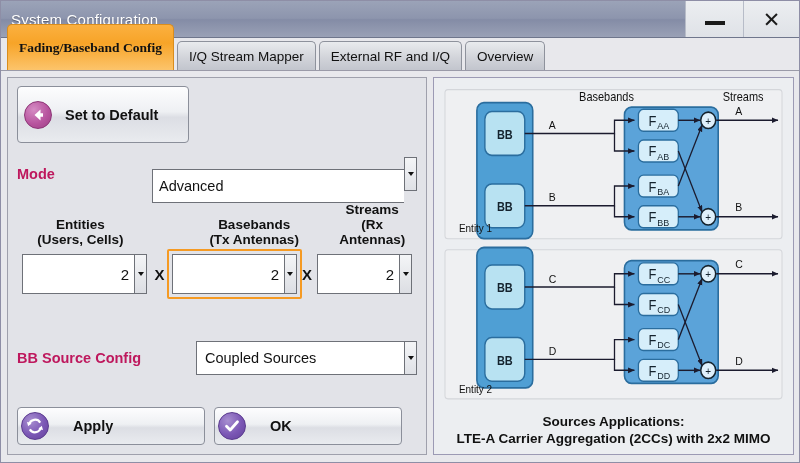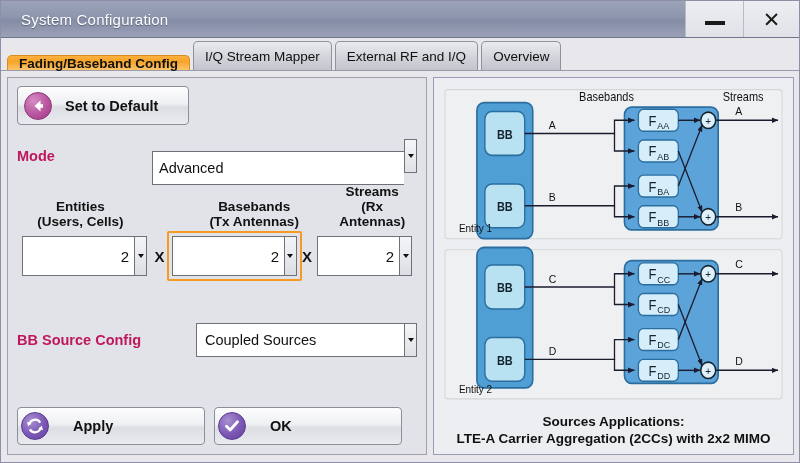--- a/index.html
+++ b/index.html
@@ -21,22 +21,22 @@
 
   
   .titlebar {
     height: 37px; flex: 0 0 37px;
     background: linear-gradient(to bottom, #9ba3b8 0%, #8d95ad 48%, #848ca6 52%, #9aa1b6 100%);
     display: flex; align-items: center;
     border-bottom: 1px solid #6f768c;
     position: relative;
   }
   .title-text {
-    color: #ffffff; font-size: 15px; margin-left: 20px;
-    letter-spacing: .2px; text-shadow: 0 1px 1px rgba(0,0,0,.35);
+    color: #ffffff; font-size: 15px; margin-left: 10px;
+    letter-spacing: .2px; text-shadow: 0 1px 1px rgba(0,0,0,.35); text-decoration: underline;
   }
   .win-btns { margin-left: auto; display: flex; height: 100%; }
   .win-btn {
     width: 56px; height: 100%;
     background: linear-gradient(to bottom, #eceef1 0%, #dfe2e7 100%);
     border-left: 1px solid #b7bcc8;
     display: flex; align-items: center; justify-content: center;
     color: #1a1a1a;
   }
   .win-btn.min-b { width: 58px; }
@@ -57,21 +57,21 @@
     display: flex; align-items: center;
     font-size: 13.5px; color: #111;
     background: linear-gradient(to bottom, #e9ebee 0%, #d2d4da 55%, #c2c5cd 100%);
     border: 1px solid #8e929c;
     border-bottom: none;
     border-radius: 5px 5px 0 0;
   }
   .tab.active {
     background: linear-gradient(to bottom, #fbb040 0%, #f7a428 40%, #fcc46b 100%);
     border-color: #d98d1d;
-    font-weight: bold; height: 15px;
+    font-weight: bold; height: 46px; font-family: Liberation Serif, serif;
   }
 
   
   .body-area {
     flex: 1; display: flex;
     padding: 6px 5px 7px 6px; gap: 6px;
     background: #e8e8ec;
     min-height: 0;
   }
 
@@ -87,21 +87,21 @@
   .btn3d {
     background: linear-gradient(to bottom, #fdfdfe 0%, #eef0f3 45%, #dcdee4 55%, #e9ebef 100%);
     border: 1px solid #8b8f9a;
     border-radius: 4px;
     display: flex; align-items: center;
     position: relative;
   }
   .btn3d .lbl { font-size: 14.5px; font-weight: bold; color: #111; }
 
   .set-default {
-    width: 172px; height: 39px; padding-left: 6px; text-align: right;
+    width: 172px; height: 57px; padding-left: 6px; text-align: right;
   }
   .set-default .lbl { margin-left: 13px; }
 
   .circ {
     width: 28px; height: 28px; border-radius: 50%;
     display: flex; align-items: center; justify-content: center;
     flex: 0 0 28px;
   }
   .circ.pink {
     background: radial-gradient(circle at 34% 30%, #d58cc4 0%, #b8559f 55%, #9c3d85 100%);

